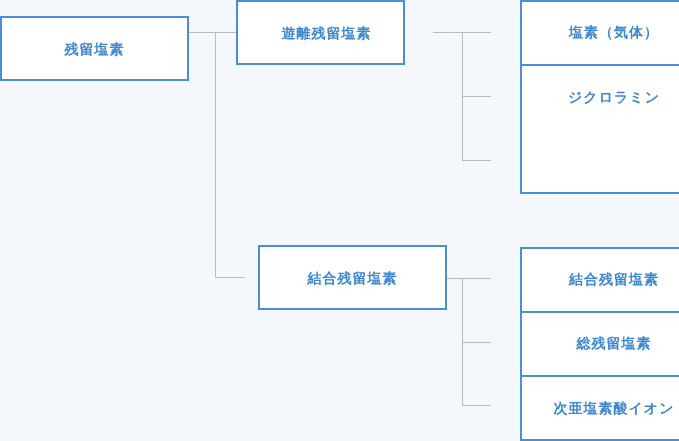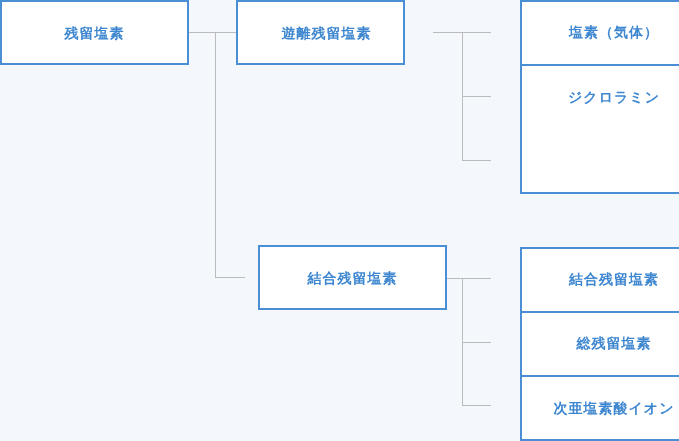--- a/index.html
+++ b/index.html
@@ -39,21 +39,21 @@
 <div class="line h" style="left:433px; top:32px; width:58px;"></div>
 <div class="line v" style="left:462px; top:32px; height:129px;"></div>
 <div class="line h" style="left:462px; top:96px; width:29px;"></div>
 <div class="line h" style="left:462px; top:160px; width:29px;"></div>
 
 <div class="line h" style="left:433px; top:278px; width:58px;"></div>
 <div class="line v" style="left:462px; top:278px; height:128px;"></div>
 <div class="line h" style="left:462px; top:342px; width:29px;"></div>
 <div class="line h" style="left:462px; top:405px; width:29px;"></div>
 
-<div class="box root-lines" style="left:0; top:0; width:189px; height:65px; flex-direction:column;">
+<div class="box root-lines" style="left:0; top:16px; width:189px; height:65px; flex-direction:column;">
   <span>残留塩素</span>
 </div>
 
 <div class="box" style="left:236px; top:0; width:169px; height:65px;padding-left:12px;">遊離残留塩素</div>
 <div class="box" style="left:258px; top:245px; width:189px; height:65px;">結合残留塩素</div>
 
 <div class="stack" style="left:491px; top:0; width:188px; height:194px;">
   <div class="cell">塩素（気体）</div>
   <div class="cell">ジクロラミン</div>
 </div>

